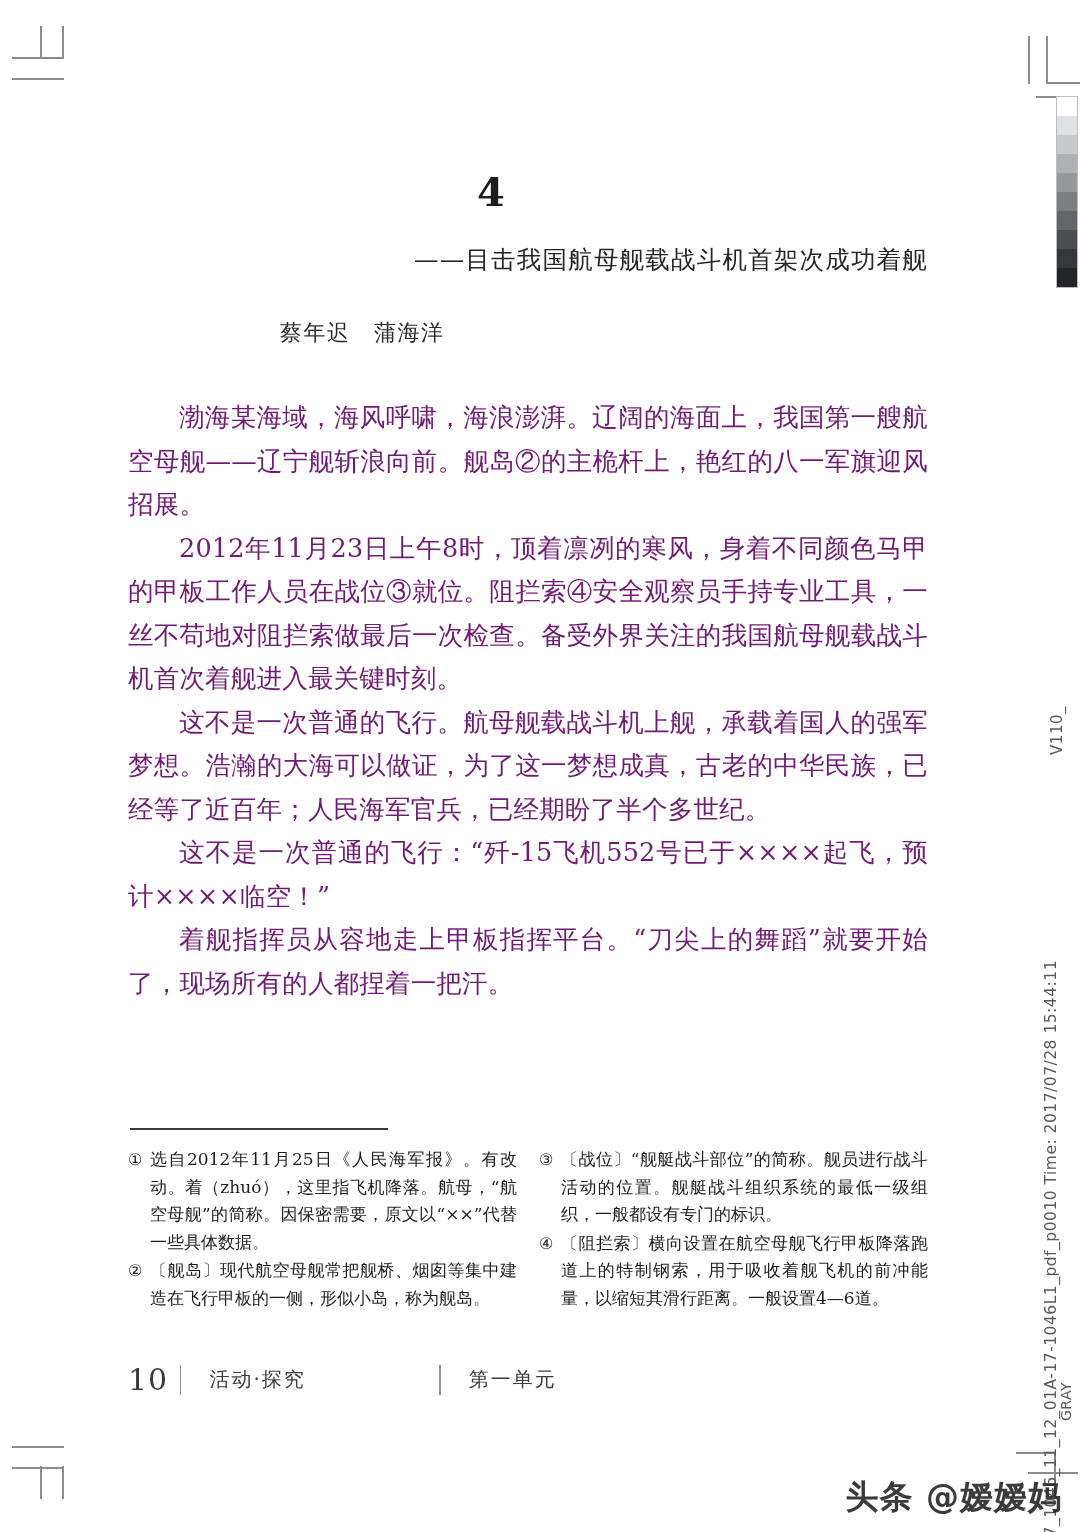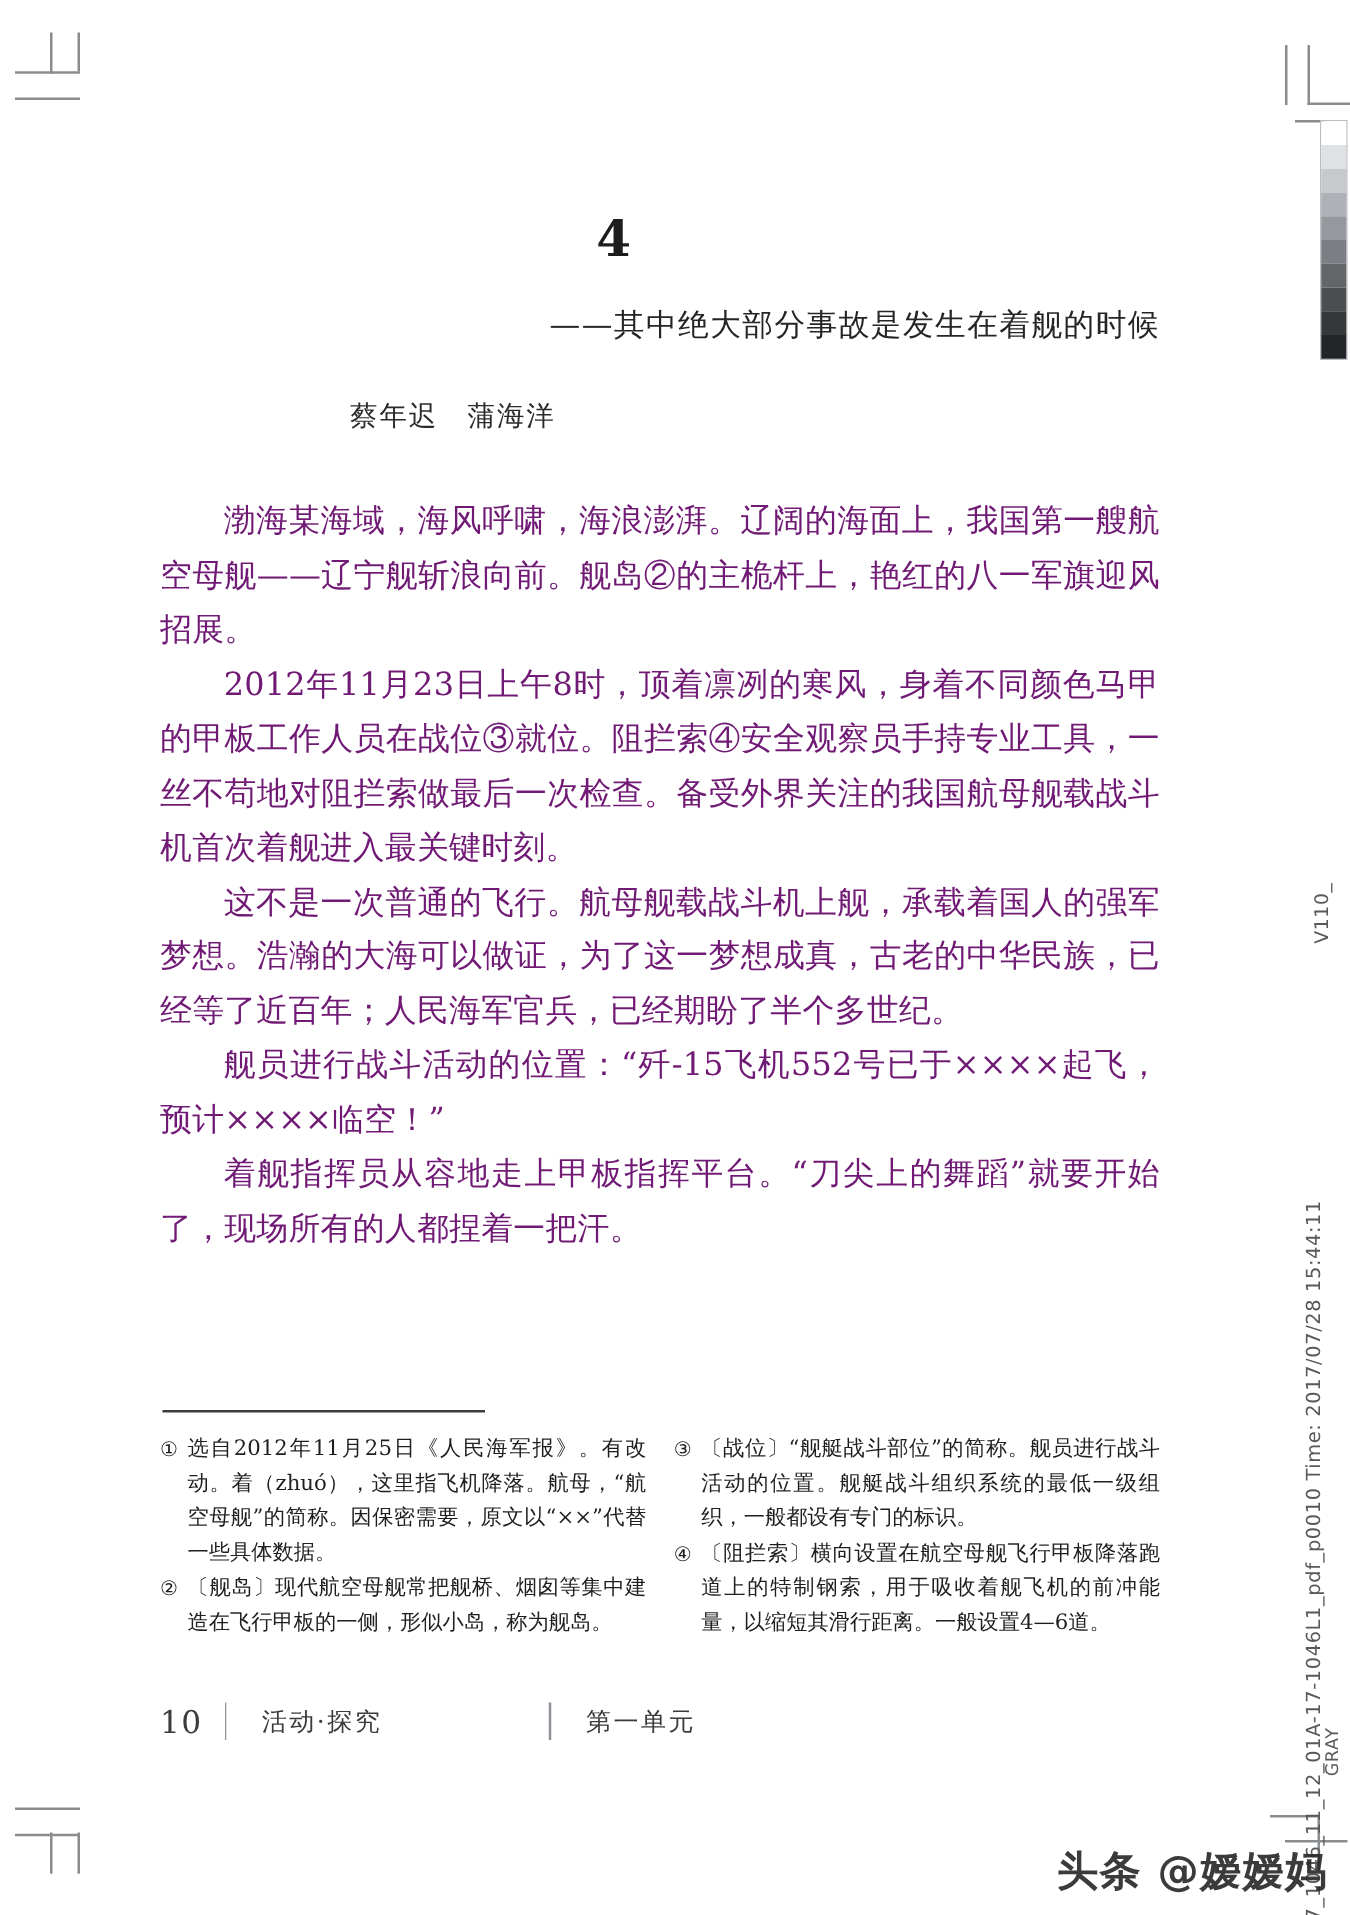--- a/index.html
+++ b/index.html
@@ -169,21 +169,21 @@
     left: 128px;
     top: 1362px;
     width: 800px;
     display: flex;
     align-items: center;
     font-size: 20px;
     color: #3b3b3b;
     letter-spacing: 1px;
   }
   #footer .pagenum {
-    font-size: 25px;
+    font-size: 30px;
     width: 52px;
   }
   #footer .sep {
     width: 1.4px;
     height: 30px;
     background: #8e9196;
     margin-right: 28px;
   }
   #footer .sect-a { width: 230px; letter-spacing: 2px; }
   #footer .sect-b { letter-spacing: 2px; }
@@ -249,29 +249,29 @@
   <div class="vtext" id="margin-version">V110_</div>
   <div class="vtext" id="margin-jobid">17_1046_11_12_01A-17-1046L1_pdf_p0010 Time: 2017/07/28 15:44:11</div>
   <div class="vtext" id="margin-gray">GRAY</div>
 
   <div id="content">
 
     <div id="title-block">
       <div class="title-line">
         <span class="title-num">4</span>
       </div>
-      <div class="subtitle">——其中绝大部分事故是发生在着舰的时候</div>
+      <div class="subtitle">——目击我国航母舰载战斗机首架次成功着舰</div>
       <div class="authors">蔡年迟　蒲海洋</div>
     </div>
 
     <div id="body-text">
       <p>渤海某海域，海风呼啸，海浪澎湃。辽阔的海面上，我国第一艘航空母舰——辽宁舰斩浪向前。舰岛②的主桅杆上，艳红的八一军旗迎风招展。</p>
       <p>2012年11月23日上午8时，顶着凛冽的寒风，身着不同颜色马甲的甲板工作人员在战位③就位。阻拦索④安全观察员手持专业工具，一丝不苟地对阻拦索做最后一次检查。备受外界关注的我国航母舰载战斗机首次着舰进入最关键时刻。</p>
       <p>这不是一次普通的飞行。航母舰载战斗机上舰，承载着国人的强军梦想。浩瀚的大海可以做证，为了这一梦想成真，古老的中华民族，已经等了近百年；人民海军官兵，已经期盼了半个多世纪。</p>
-      <p>舰员进行战斗活动的位置：“歼-15飞机552号已于××××起飞，预计××××临空！”</p>
+      <p>这不是一次普通的飞行：“歼-15飞机552号已于××××起飞，预计××××临空！”</p>
       <p>着舰指挥员从容地走上甲板指挥平台。“刀尖上的舞蹈”就要开始了，现场所有的人都捏着一把汗。</p>
     </div>
   </div>
 
   <div id="fn-rule"></div>
 
   <div id="footnotes">
     <div class="fncol">
       <div class="fnitem">
         <span class="fnmark">①</span>

